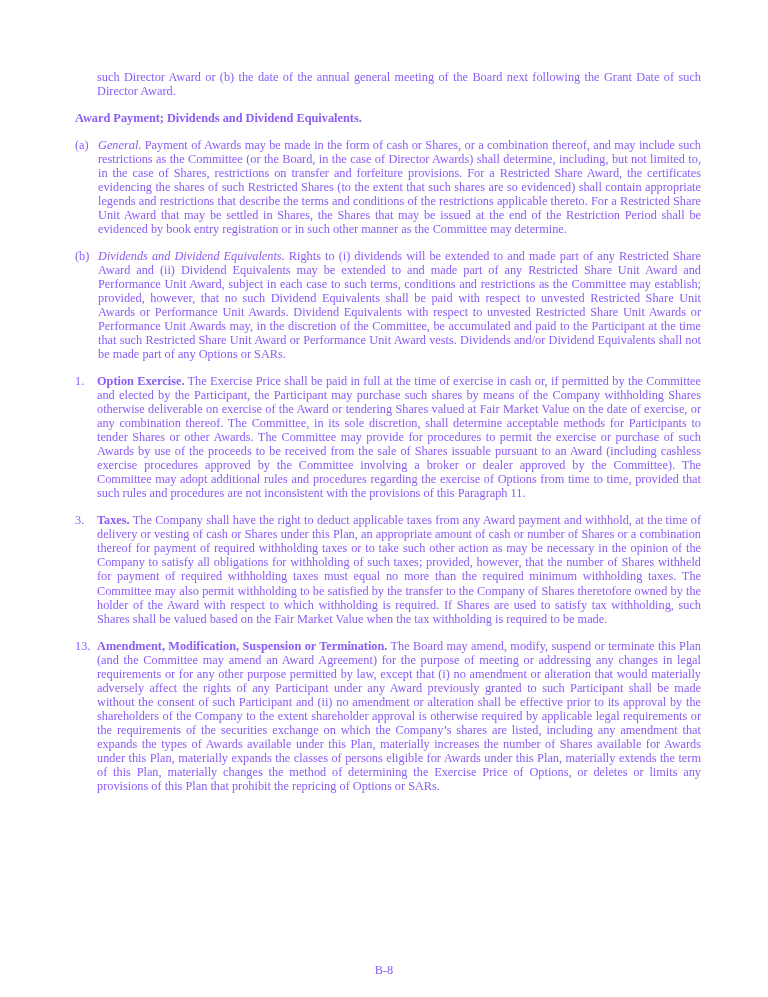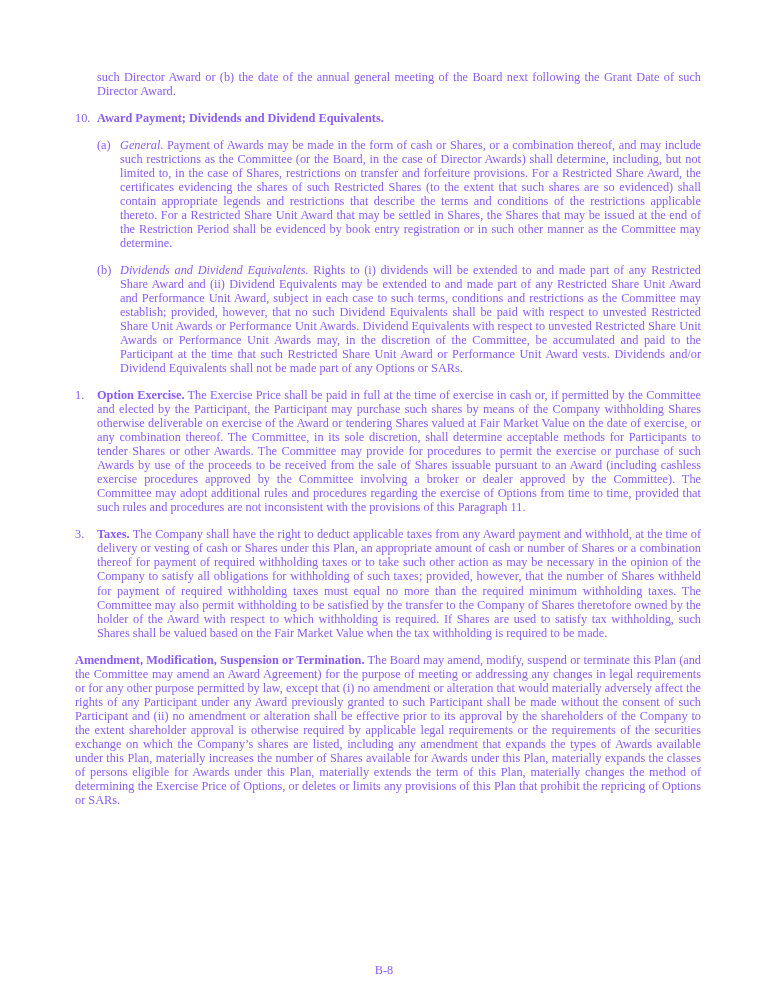--- a/index.html
+++ b/index.html
@@ -63,21 +63,20 @@
   }
 </style>
 </head>
 <body>
 
 <div class="page">
 
   <p class="cont-para">such Director Award or (b) the date of the annual general meeting of the Board next following the Grant Date of such Director Award.</p>
 
   <div class="section">
-    <span class="num">10.</span>
     <div class="sec-body">
       <p><span class="bold">Award Payment; Dividends and Dividend Equivalents.</span></p>
 
       <div class="subitem">
         <span class="letter">(a)</span>
         <div class="sub-body">
           <p><span class="italic">General</span><span>. Payment of Awards may be made in the form of cash or Shares, or a combination thereof, and may include such restrictions as the Committee (or the Board, in the case of Director Awards) shall determine, including, but not limited to, in the case of Shares, restrictions on transfer and forfeiture provisions. For a Restricted Share Award, the certificates evidencing the shares of such Restricted Shares (to the extent that such shares are so evidenced) shall contain appropriate legends and restrictions that describe the terms and conditions of the restrictions applicable thereto. For a Restricted Share Unit Award that may be settled in Shares, the Shares that may be issued at the end of the Restriction Period shall be evidenced by book entry registration or in such other manner as the Committee may determine.</span></p>
         </div>
       </div>
 
@@ -98,20 +97,21 @@
   </div>
 
   <div class="section">
     <span class="num">3.</span>
     <div class="sec-body">
       <p><span class="bold">Taxes.</span> <span>The Company shall have the right to deduct applicable taxes from any Award payment and withhold, at the time of delivery or vesting of cash or Shares under this Plan, an appropriate amount of cash or number of Shares or a combination thereof for payment of required withholding taxes or to take such other action as may be necessary in the opinion of the Company to satisfy all obligations for withholding of such taxes; provided, however, that the number of Shares withheld for payment of required withholding taxes must equal no more than the required minimum withholding taxes. The Committee may also permit withholding to be satisfied by the transfer to the Company of Shares theretofore owned by the holder of the Award with respect to which withholding is required.  If Shares are used to satisfy tax withholding, such Shares shall be valued based on the Fair Market Value when the tax withholding is required to be made.</span></p>
     </div>
   </div>
 
   <div class="section">
+    <span class="num">13.</span>
     <div class="sec-body">
       <p><span class="bold">Amendment, Modification, Suspension or Termination.</span> <span>The Board may amend, modify, suspend or terminate this Plan (and the Committee may amend an Award Agreement) for the purpose of meeting or addressing any changes in legal requirements or for any other purpose permitted by law, except that (i) no amendment or alteration that would materially adversely affect the rights of any Participant under any Award previously granted to such Participant shall be made without the consent of such Participant and (ii) no amendment or alteration shall be effective prior to its approval by the shareholders of the Company to the extent shareholder approval is otherwise required by applicable legal requirements or the requirements of the securities exchange on which the Company’s shares are listed, including any amendment that expands the types of Awards available under this Plan, materially increases the number of Shares available for Awards under this Plan, materially expands the classes of persons eligible for Awards under this Plan, materially extends the term of this Plan, materially changes the method of determining the Exercise Price of Options, or deletes or limits any provisions of this Plan that prohibit the repricing of Options or SARs.</span></p>
     </div>
   </div>
 
   <div class="footer">B-8</div>
 
 </div>
 
 </body></html>

